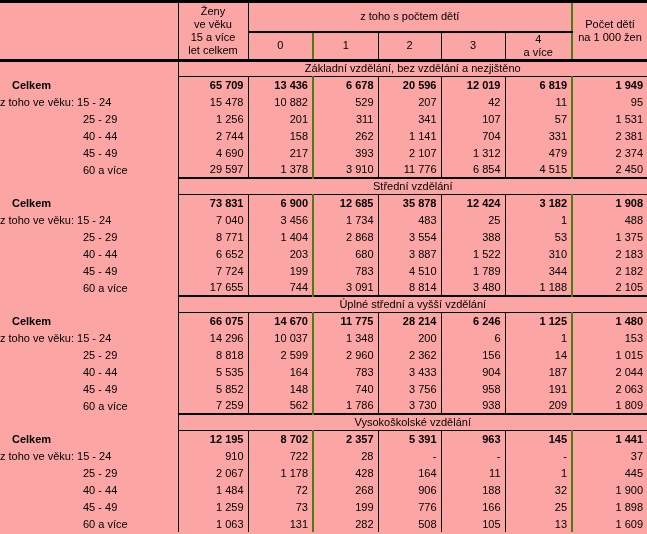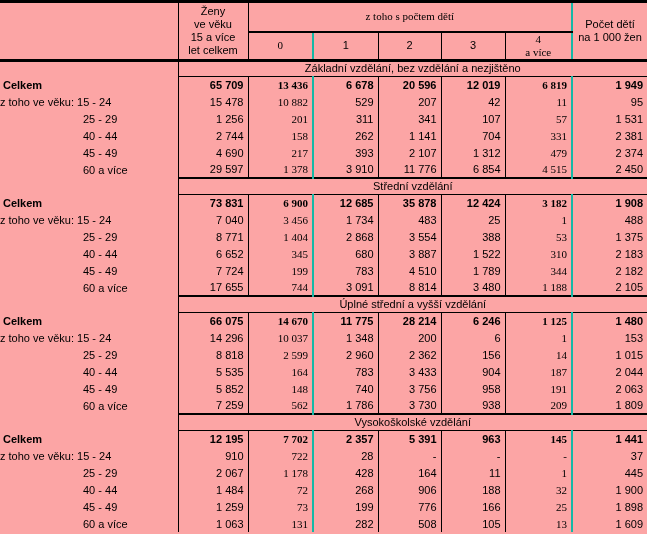--- a/index.html
+++ b/index.html
@@ -8,39 +8,39 @@
     font-family:"Liberation Sans", sans-serif; font-size:11px; color:#000;
   }
   table.stat {
     border-collapse:collapse; table-layout:fixed; width:647px;
     border-top:3px solid #000;
     font-family:"Liberation Sans", sans-serif; font-size:11px; color:#000;
   }
   td { padding:0; vertical-align:middle; overflow:hidden; }
   
   .br1 { border-right:1px solid #000; }
-  .br2 { border-right:2px solid #14b8a6;font-family:Liberation Serif, serif; }
+  .br2 { border-right:2px solid #4d7c0f; }
   
   thead td { text-align:center; white-space:pre-line; line-height:13px; }
   thead tr.h1 { height:30px; }
   thead tr.h2 { height:26px; }
   .group-cell { border-bottom:2px solid #000; }
   .hb { border-bottom:3px solid #000; }
   
   tr.sec-row { height:16px; }
   td.sec-title {
     border-top:2px solid #000; border-bottom:1px solid #000;
     text-align:center; line-height:13px;margin-left:33px;
   }
   
   tbody tr.data-row { height:17px; }
   td.num { text-align:right; padding-right:4px; }
   tr.bold td { font-weight:bold; }
   td.lbl { text-align:left; }
-  td.lbl.total { padding-left:3px; }
+  td.lbl.total { padding-left:12px; }
   td.lbl.first { }
   td.lbl.age { padding-left:83px;margin-left:36px; }
 </style>
 </head>
 <body>
 
 <div class="page">
   <table class="stat">
     <colgroup>
       <col style="width:178px">
@@ -167,21 +167,21 @@
           <td class="num br2">1 404</td>
           <td class="num br1">2 868</td>
           <td class="num br1">3 554</td>
           <td class="num br1">388</td>
           <td class="num br2">53</td>
           <td class="num">1 375</td>
         </tr>
         <tr class="data-row">
           <td class="lbl age br1">40 - 44</td>
           <td class="num br1">6 652</td>
-          <td class="num br2">345</td>
+          <td class="num br2">203</td>
           <td class="num br1">680</td>
           <td class="num br1">3 887</td>
           <td class="num br1">1 522</td>
           <td class="num br2">310</td>
           <td class="num">2 183</td>
         </tr>
         <tr class="data-row">
           <td class="lbl age br1">45 - 49</td>
           <td class="num br1">7 724</td>
           <td class="num br2">199</td>
@@ -265,21 +265,21 @@
           <td class="num br2">209</td>
           <td class="num">1 809</td>
         </tr>
         <tr class="sec-row">
           <td class="br1"></td>
           <td class="sec-title" colspan="7">Vysokoškolské vzdělání</td>
         </tr>
         <tr class="data-row bold">
           <td class="lbl total br1">Celkem</td>
           <td class="num br1">12 195</td>
-          <td class="num br2">7 702</td>
+          <td class="num br2">8 702</td>
           <td class="num br1">2 357</td>
           <td class="num br1">5 391</td>
           <td class="num br1">963</td>
           <td class="num br2">145</td>
           <td class="num">1 441</td>
         </tr>
         <tr class="data-row">
           <td class="lbl first br1">z toho ve věku: 15 - 24</td>
           <td class="num br1">910</td>
           <td class="num br2">722</td>

